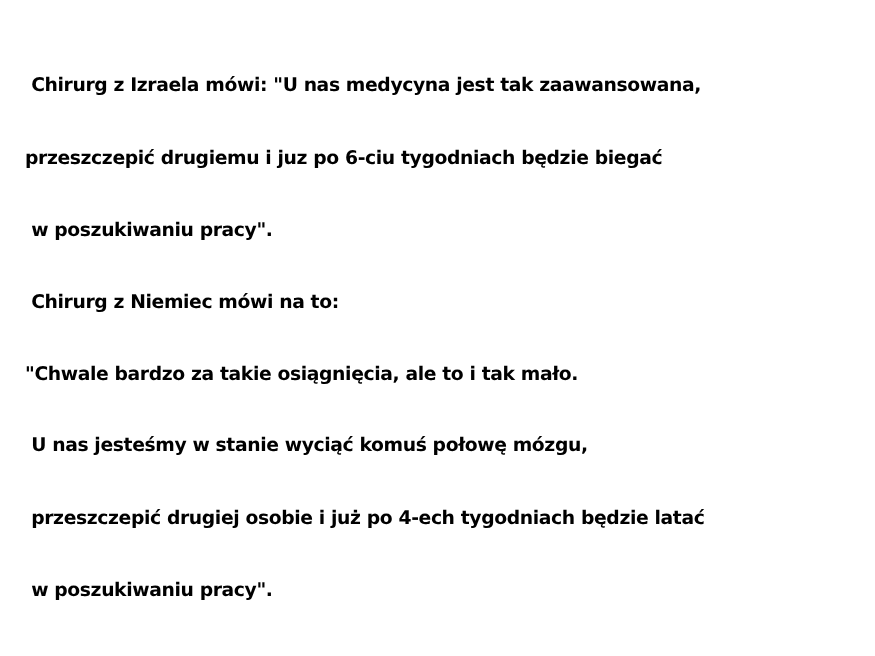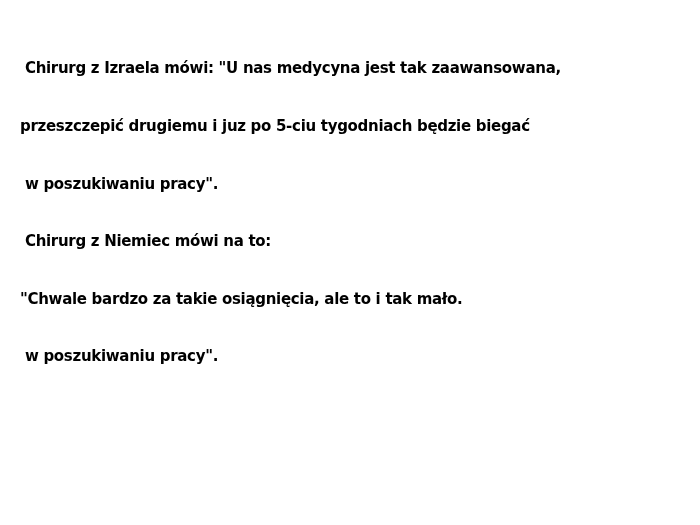--- a/index.html
+++ b/index.html
@@ -29,24 +29,26 @@
   .line {
     min-height: 19.2px;
   }
 </style>
 </head>
 <body>
 
 <div class="page">
   <div class="joke-text">
     <div class="line"> Chirurg z Izraela mówi: "U nas medycyna jest tak zaawansowana,</div>
-    <div class="line">przeszczepić drugiemu i juz po 5-ciu tygodniach będzie biegać</div>
+    <div class="line">przeszczepić drugiemu i juz po 6-ciu tygodniach będzie biegać</div>
     <div class="line"> w poszukiwaniu pracy".</div>
     <div class="line"> Chirurg z Niemiec mówi na to:</div>
     <div class="line">"Chwale bardzo za takie osiągnięcia, ale to i tak mało.</div>
+    <div class="line"> U nas jesteśmy w stanie wyciąć komuś połowę mózgu,</div>
+    <div class="line"> przeszczepić drugiej osobie i już po 4-ech tygodniach będzie latać</div>
     <div class="line"> w poszukiwaniu pracy".</div>
     
     
     
     
     
     
     
     
     

